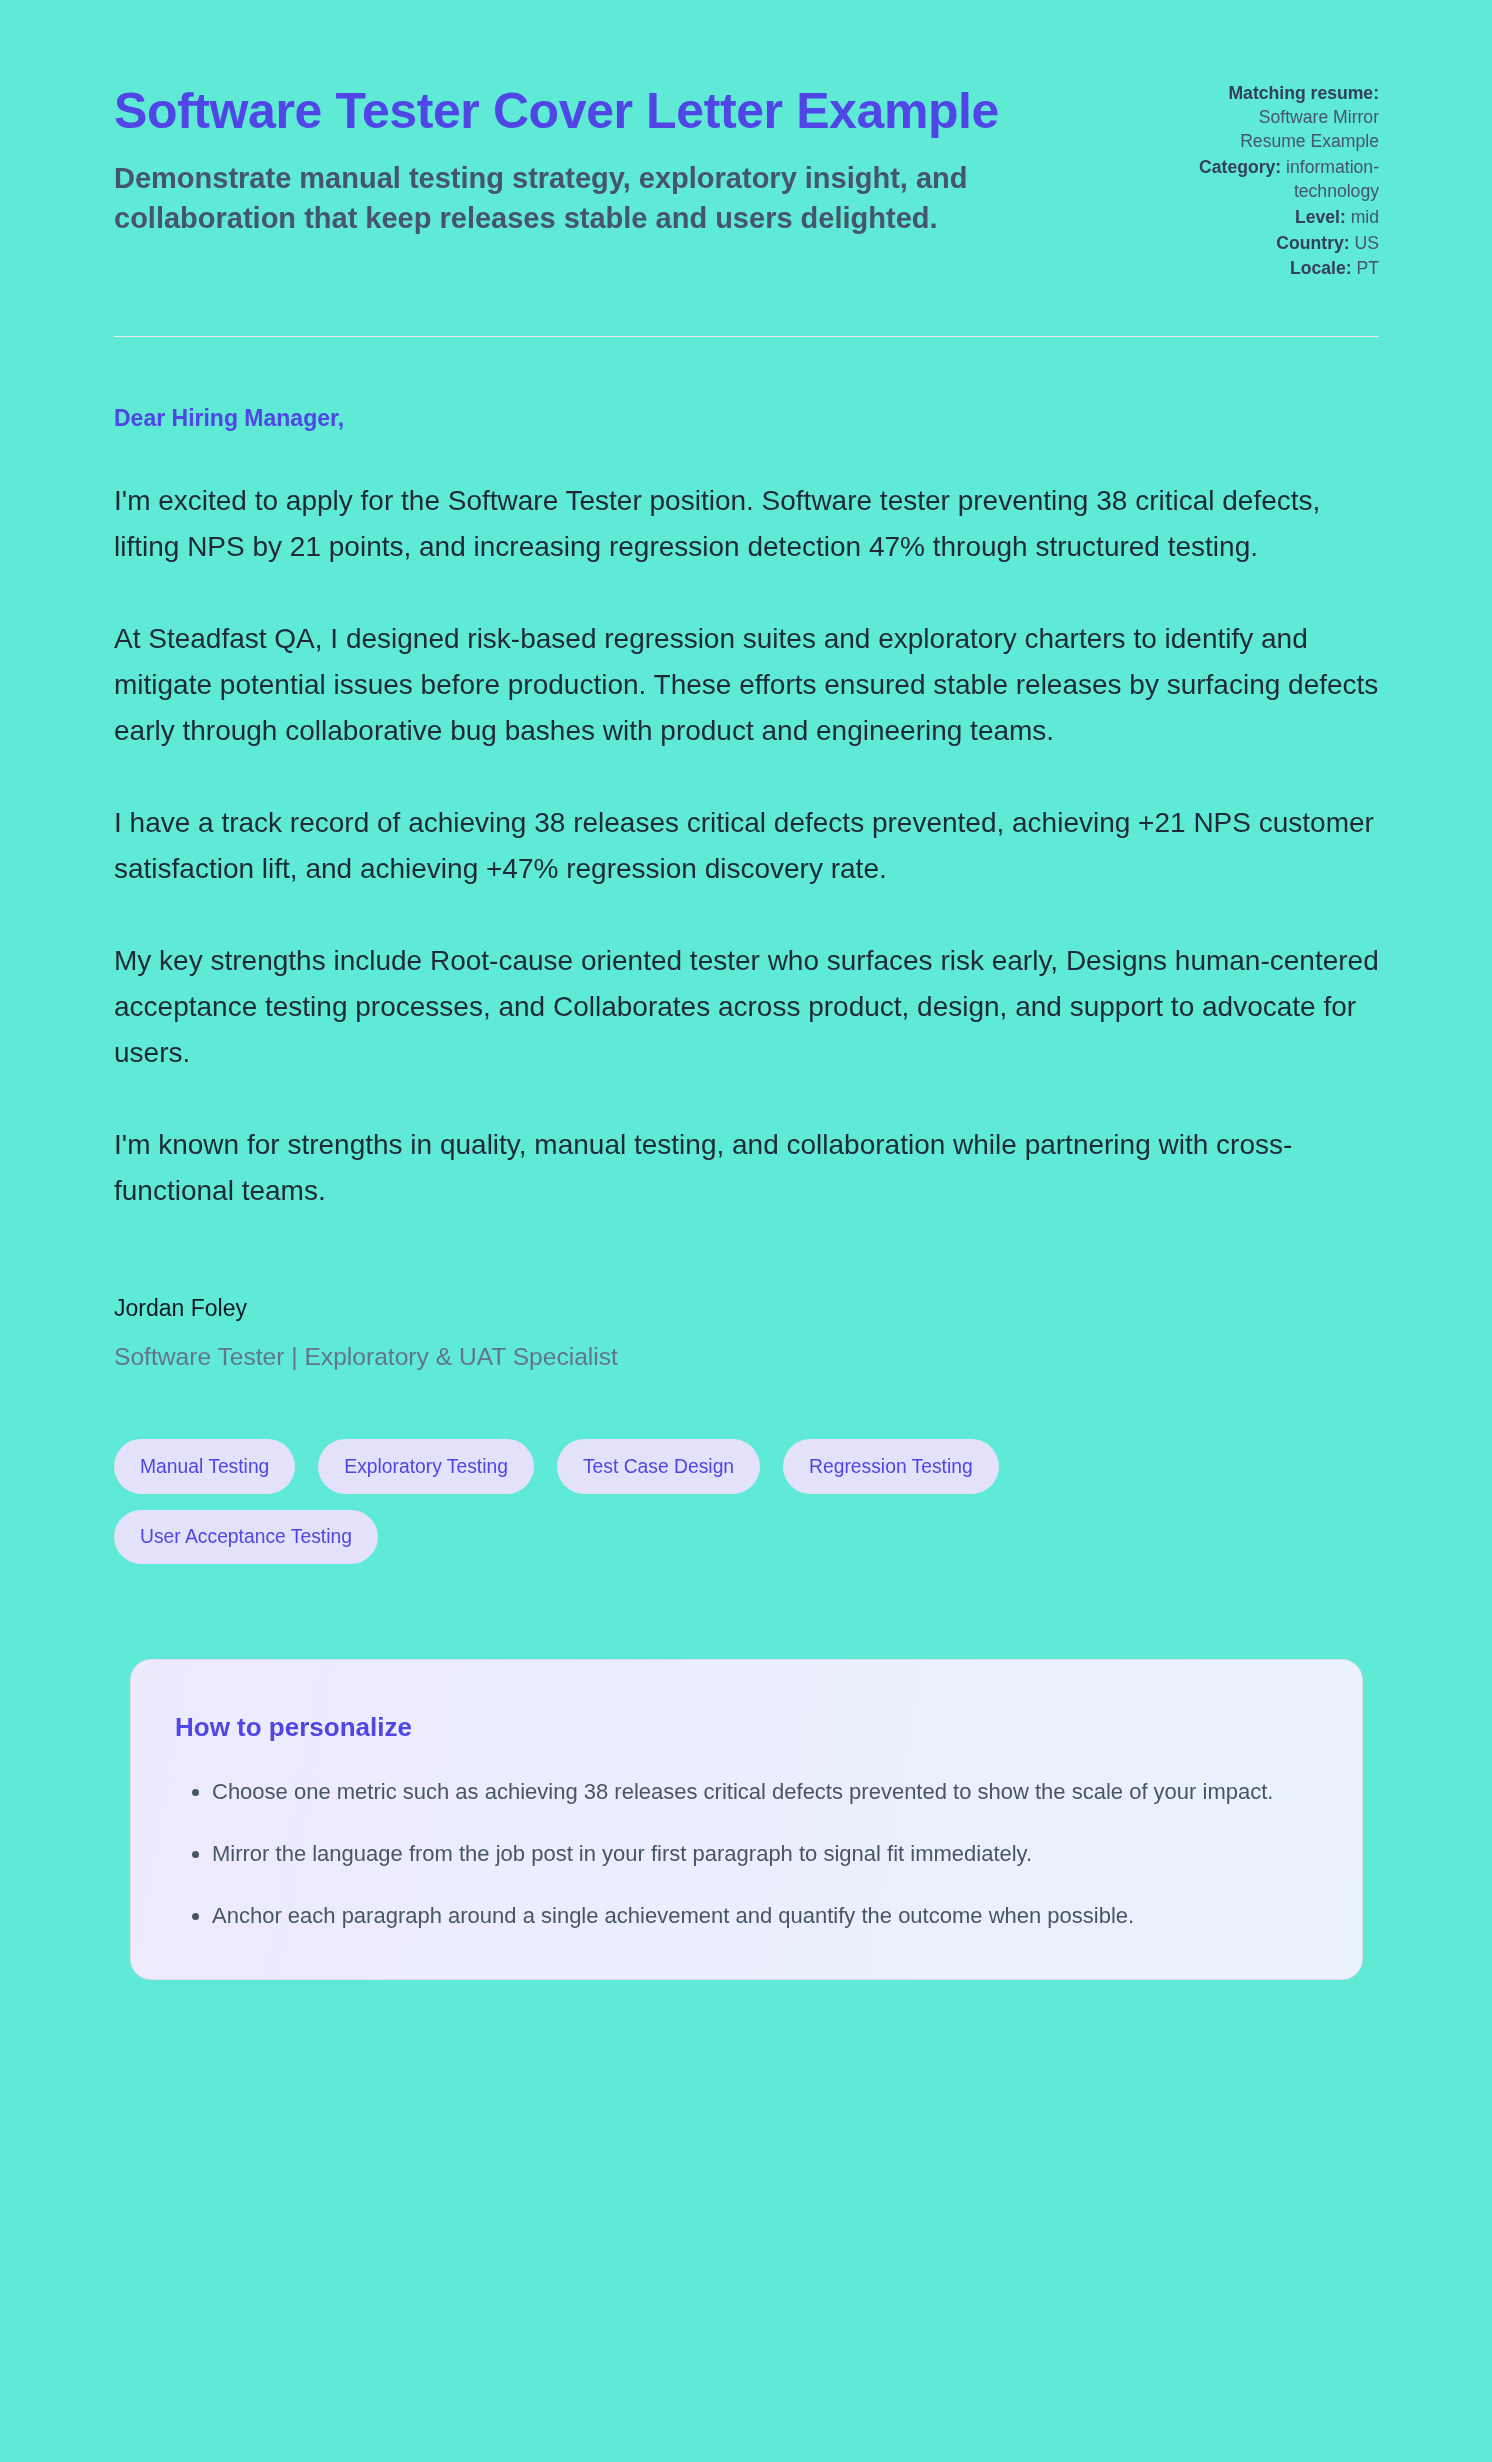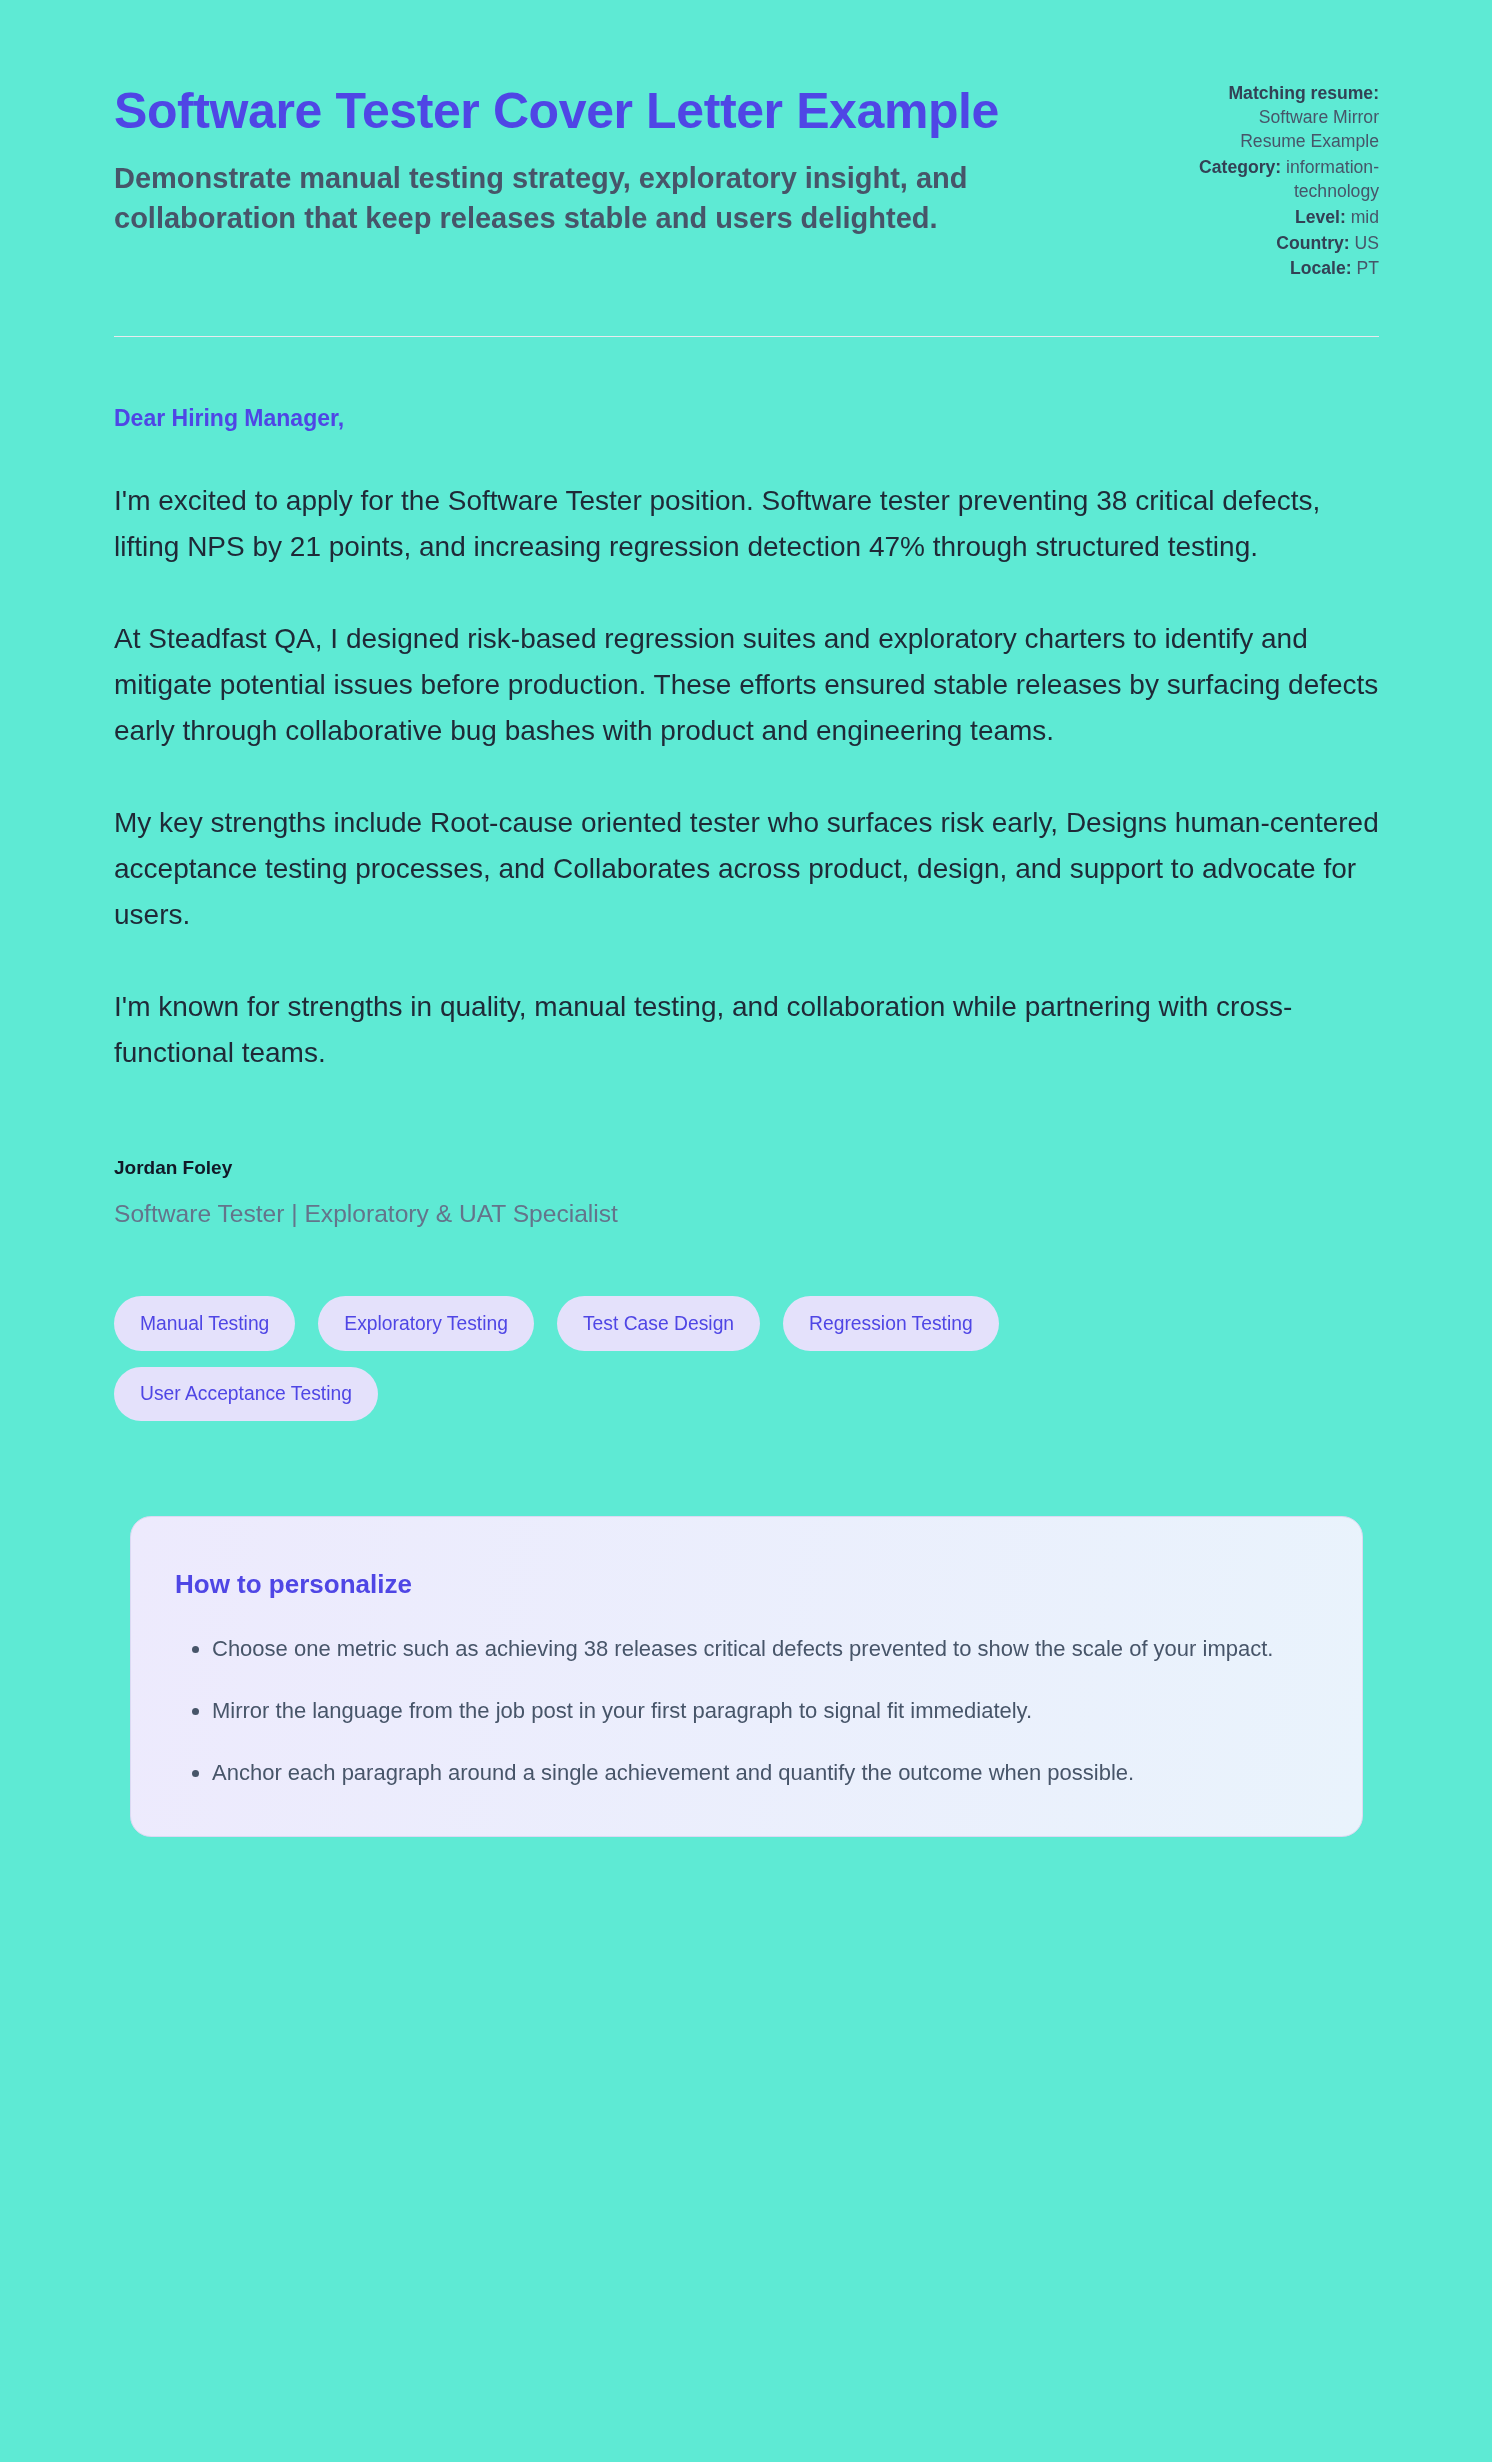--- a/index.html
+++ b/index.html
@@ -62,22 +62,22 @@
   }
   .body-para {
     margin: 46px 0 0;
     font-size: 28px;
     line-height: 46px;
     color: #1f2937;
     max-width: 1269px;
   }
   .signature-name {
     margin: 81px 0 0;
-    font-size: 19px;
-    font-weight: 700;
+    font-size: 23px;
+    font-weight: 400;
     color: #111827;
   }
   .signature-role {
     margin: 21px 0 0;
     font-size: 24.6px;
     color: #64748b;
   }
 
   
   .tag-list {
@@ -144,20 +144,21 @@
       <div class="meta-row"><span class="meta-label">Locale:</span> <span>PT</span></div>
     </div>
   </div>
 
   <hr class="header-divider">
 
   <div class="letter">
     <p class="greeting">Dear Hiring Manager,</p>
     <p class="body-para">I'm excited to apply for the Software Tester position. Software tester preventing 38 critical defects, lifting NPS by 21 points, and increasing regression detection 47% through structured testing.</p>
     <p class="body-para">At Steadfast QA, I designed risk-based regression suites and exploratory charters to identify and mitigate potential issues before production. These efforts ensured stable releases by surfacing defects early through collaborative bug bashes with product and engineering teams.</p>
+    <p class="body-para">I have a track record of achieving 38 releases critical defects prevented, achieving +21 NPS customer satisfaction lift, and achieving +47% regression discovery rate.</p>
     <p class="body-para">My key strengths include Root-cause oriented tester who surfaces risk early, Designs human-centered acceptance testing processes, and Collaborates across product, design, and support to advocate for users.</p>
     <p class="body-para">I'm known for strengths in quality, manual testing, and collaboration while partnering with cross-functional teams.</p>
     <p class="signature-name">Jordan Foley</p>
     <p class="signature-role">Software Tester | Exploratory &amp; UAT Specialist</p>
   </div>
 
   <div class="tag-list">
     <span class="tag">Manual Testing</span>
     <span class="tag">Exploratory Testing</span>
     <span class="tag">Test Case Design</span>

